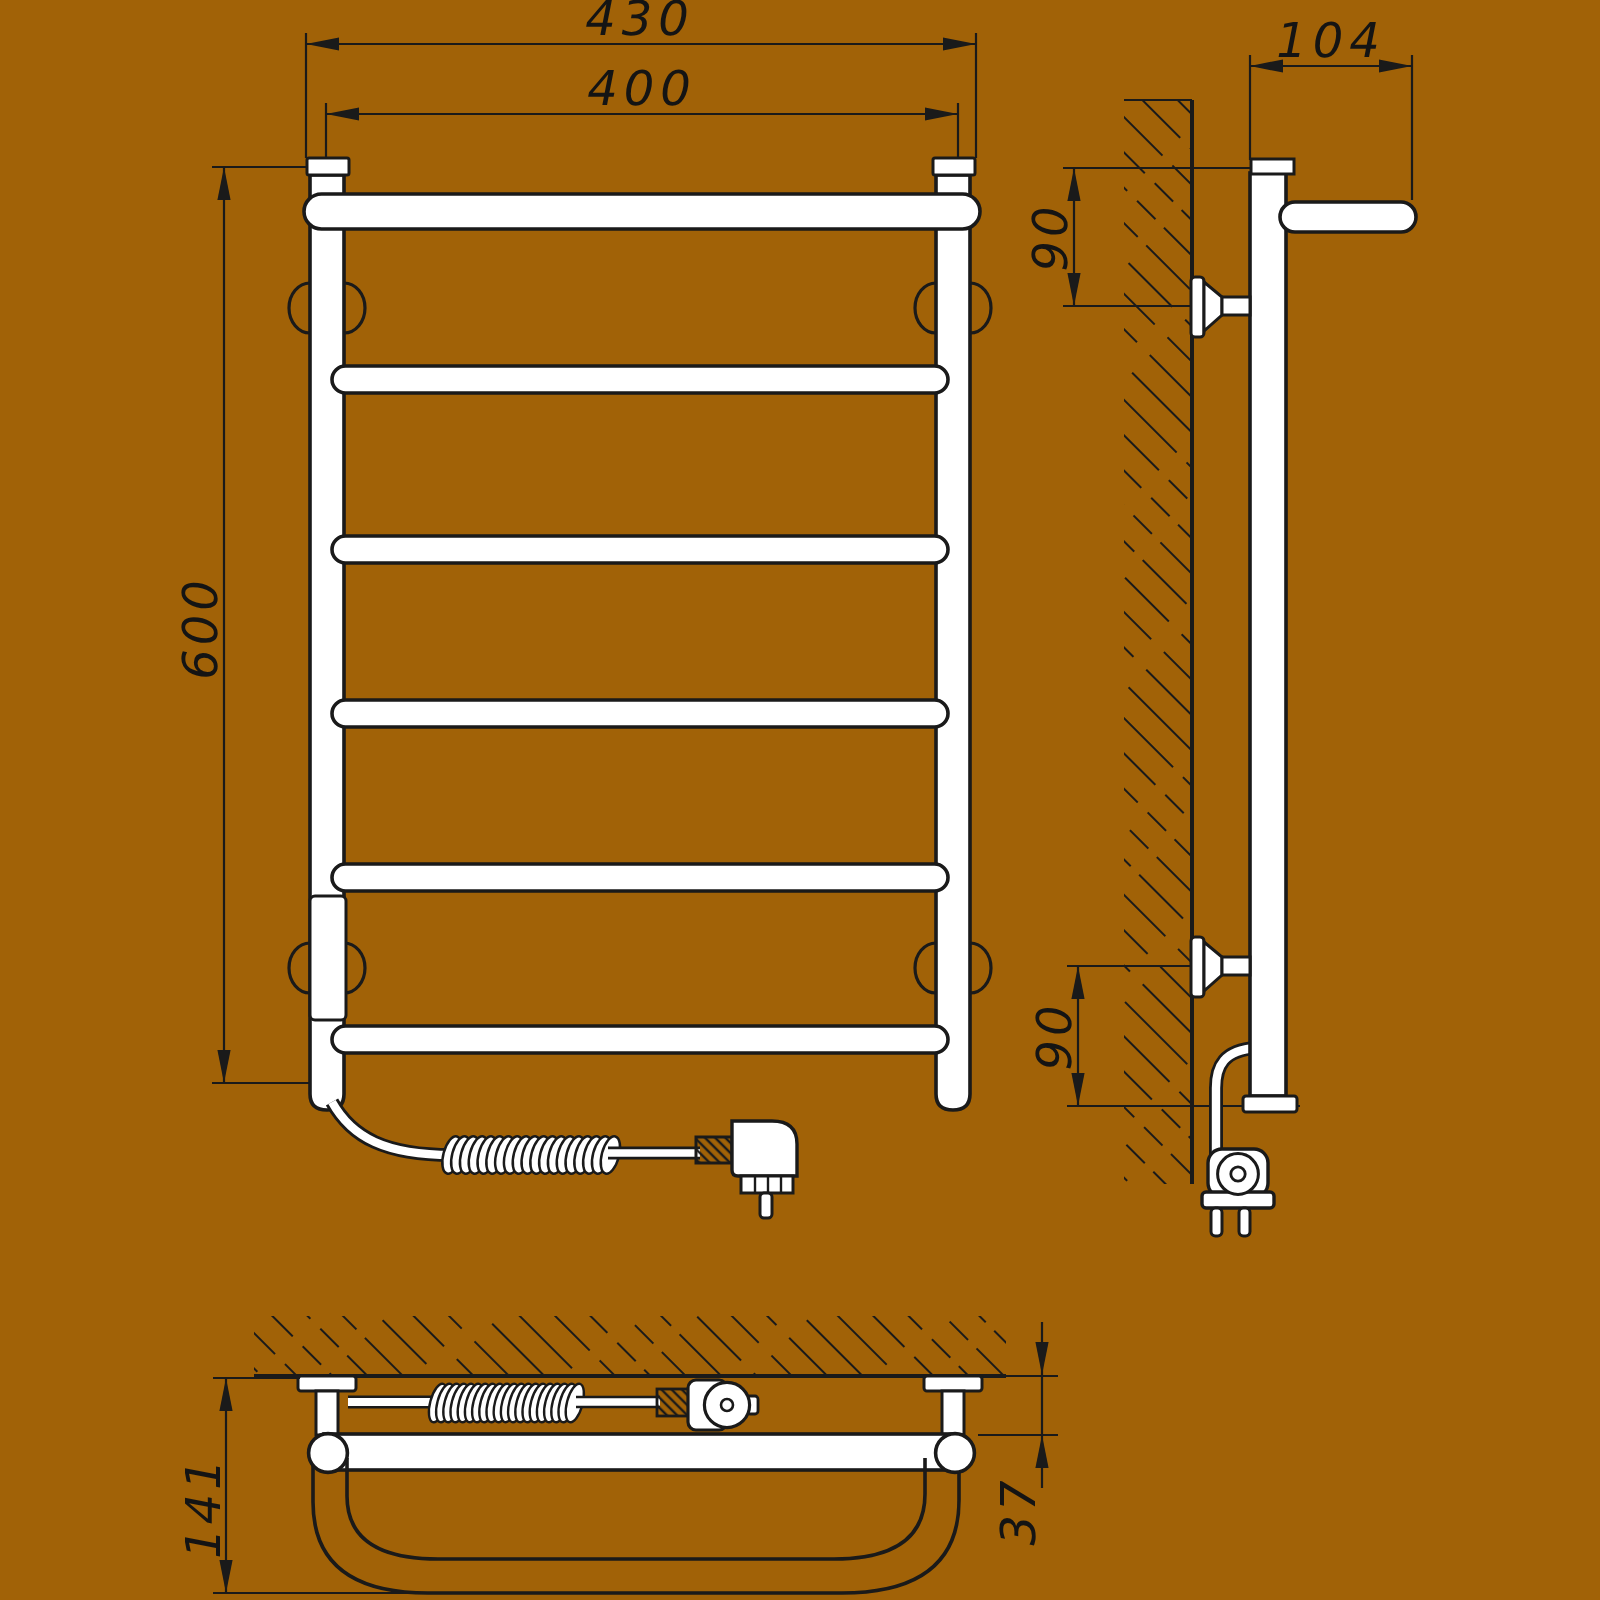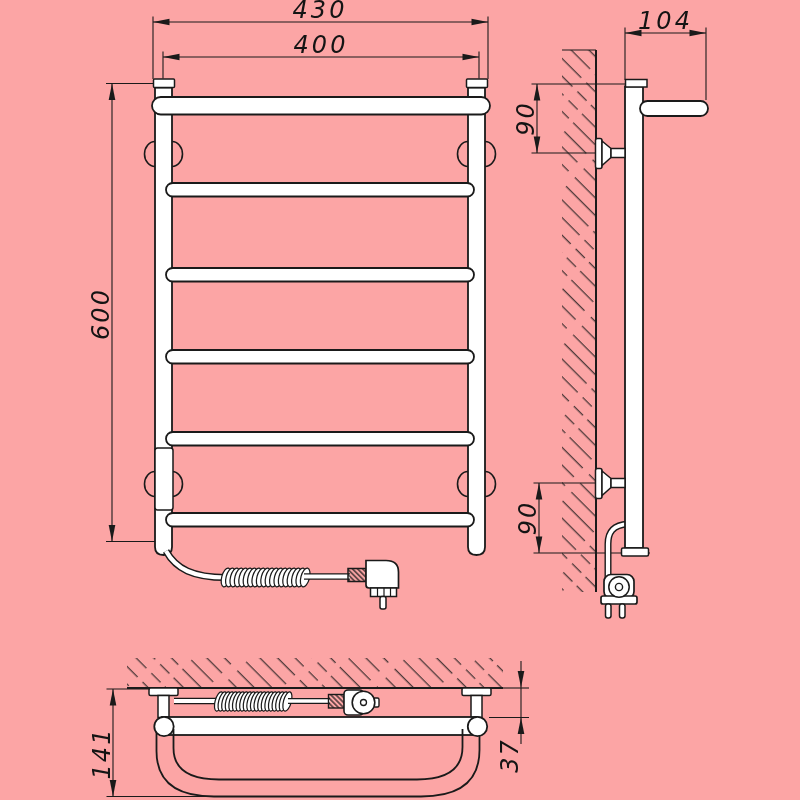--- a/index.html
+++ b/index.html
@@ -1,16 +1,16 @@
 <!DOCTYPE html>
 <html><head>
 <meta charset="utf-8">
 <style>
   html, body { margin: 0; padding: 0; background: #ffffff; }
-  .canvas { width: 800px; height: 800px; background: #fca5a5; position: relative; }
+  .canvas { width: 800px; height: 800px; background: #a16207; position: relative; }
   svg { display: block; }
   .dim-text {
     font-family: "DejaVu Sans", sans-serif;
     font-style: italic;
     font-size: 24px;
     letter-spacing: 3px;
     fill: #141414;
   }
   .dim-text-rot {
     font-family: "DejaVu Sans", sans-serif;

